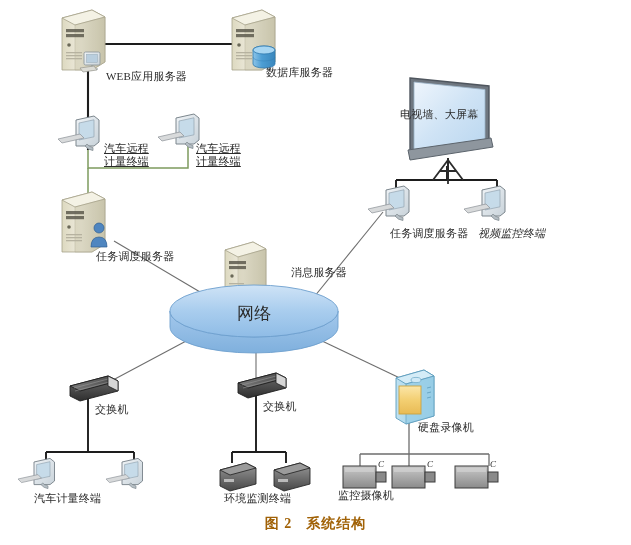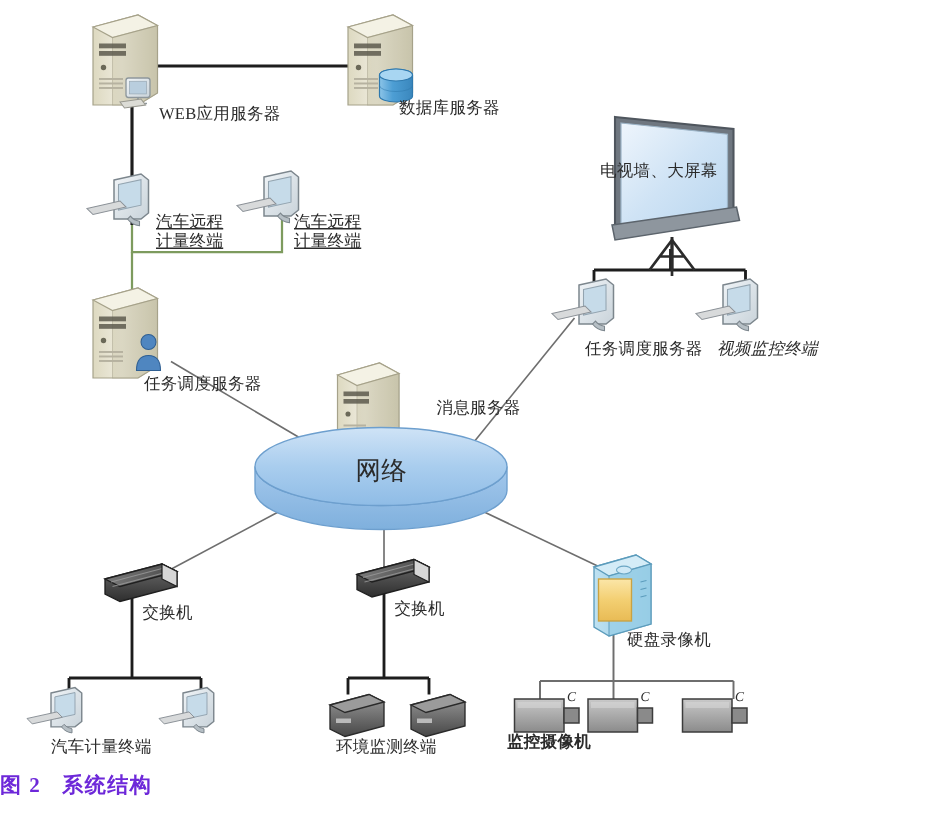--- a/index.html
+++ b/index.html
@@ -13,22 +13,22 @@
   .lbl{
     position:absolute;
     font-size:11px;line-height:12.5px;
     color:#2b2b2b;white-space:nowrap;
     letter-spacing:0.2px;
     font-family:"Liberation Serif","DejaVu Serif",serif;
   }
   .lbl.two{line-height:13px;text-decoration:underline;}
   .caption{
     position:absolute;left:0;top:515px;width:631px;
-    text-align:left;font-size:14px;font-weight:bold;
-    letter-spacing:1px;color:#6d28d9;
+    text-align:center;font-size:14px;font-weight:bold;
+    letter-spacing:1px;color:#a16207;
   }
   .caption .gap{display:inline-block;width:14px;}
 </style>
 </head>
 <body>
 
 <div id="stage">
 
   <svg class="layer" viewBox="0 0 631 545">
     <defs>
@@ -311,21 +311,21 @@
   <div class="lbl" style="left:95px;top:403px;">交换机</div>
 
   <div class="lbl" style="left:263px;top:400px;">交换机</div>
 
   <div class="lbl" style="left:34px;top:492px;">汽车计量终端</div>
 
   <div class="lbl" style="left:224px;top:492px;">环境监测终端</div>
 
   <div class="lbl" style="left:418px;top:421px;">硬盘录像机</div>
 
-  <div class="lbl" style="left:338px;top:489px;font-weight:bold;">监控摄像机</div>
+  <div class="lbl" style="left:338px;top:489px;">监控摄像机</div>
 
   <div class="lbl" style="left:378px;top:458px;font-style:italic;font-size:9px;">C</div>
   <div class="lbl" style="left:427px;top:458px;font-style:italic;font-size:9px;">C</div>
   <div class="lbl" style="left:490px;top:458px;font-style:italic;font-size:9px;">C</div>
 
   <div class="caption">
     <span>图 2</span><span class="gap"></span><span>系统结构</span>
   </div>
 
 </div>

